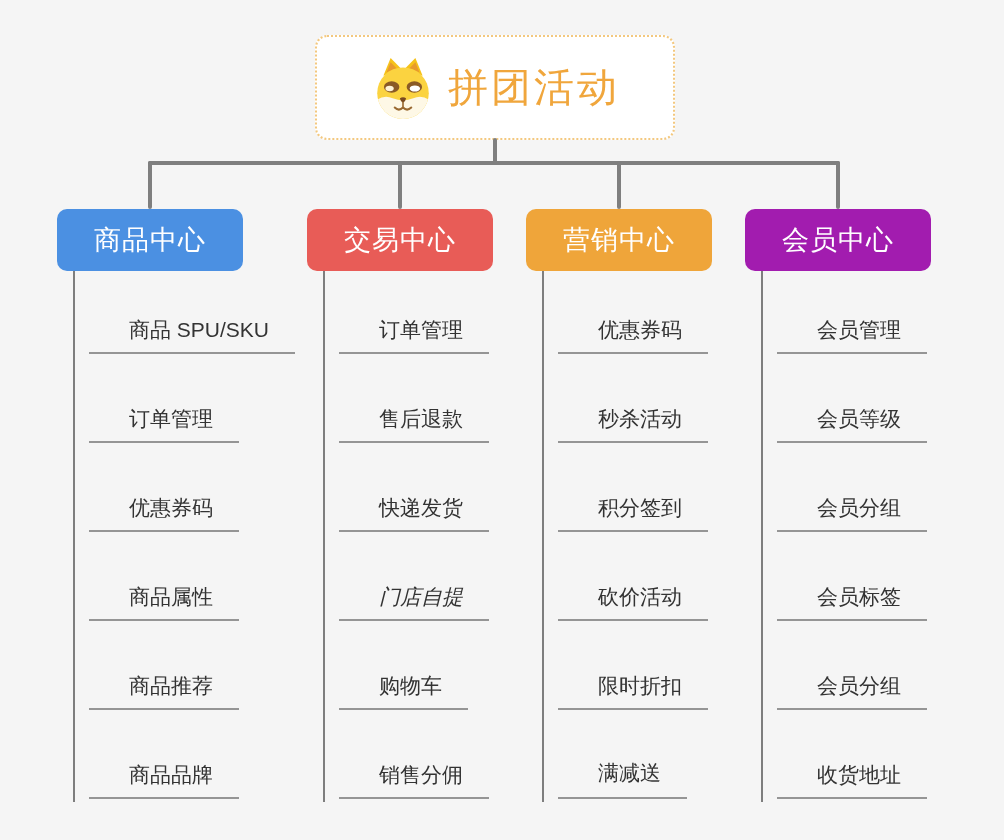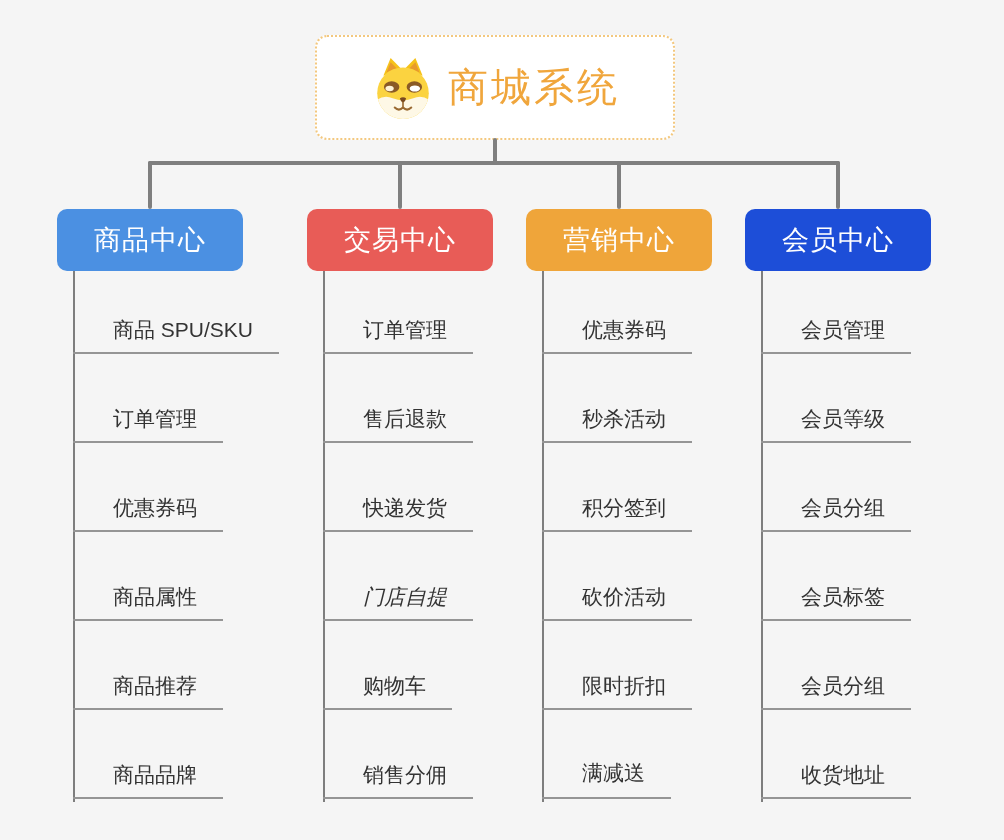--- a/index.html
+++ b/index.html
@@ -75,21 +75,21 @@
   }
   .trunk {
     position: absolute;
     left: 16px; top: 62px;
     width: 2px; height: 531px;
     background: var(--trunk);
   }
   .items { position: absolute; left: 16px; top: 62px; width: 230px; }
   .item {
     position: absolute;
-    left: 0;
+    left: 16px;
     white-space: nowrap;
     font-size: 21px;
     line-height: 26px;
     color: var(--item-text);
     padding: 0 26px 9px 40px;
     border-bottom: 2px solid var(--underline);
   }
 </style>
 </head>
 <body>
@@ -116,21 +116,21 @@
       <ellipse cx="21" cy="31" rx="7.5" ry="5.5" fill="#8a5a26"></ellipse>
       <ellipse cx="19" cy="32.5" rx="4" ry="2.6" fill="#fdf3d8"></ellipse>
       <ellipse cx="43" cy="31" rx="7.5" ry="5.5" fill="#8a5a26"></ellipse>
       <ellipse cx="43.5" cy="32.5" rx="5" ry="3" fill="#ffffff"></ellipse>
 
       <path d="M29 42 Q32 40 35 42 Q34 46 32 46 Q30 46 29 42 Z" fill="#7a4a20"></path>
 
       <path d="M24 51 Q28 55 32 51 Q36 55 40 51" fill="none" stroke="#9a6a33" stroke-width="2" stroke-linecap="round"></path>
       <path d="M32 46 L32 50" stroke="#9a6a33" stroke-width="1.6" stroke-linecap="round"></path>
     </svg>
-    <span class="root-label">商城系统</span>
+    <span class="root-label">拼团活动</span>
   </div>
 
   <div class="line v-root"></div>
   <div class="line h-main"></div>
   <div class="line v-drop-1"></div>
   <div class="line v-drop-2"></div>
   <div class="line v-drop-3"></div>
   <div class="line v-drop-4"></div>
 
   <div class="column col1">
@@ -166,21 +166,21 @@
         <div class="item" style="top: 46px;">优惠券码</div>
         <div class="item" style="top: 135px;">秒杀活动</div>
         <div class="item" style="top: 224px;">积分签到</div>
         <div class="item" style="top: 313px;">砍价活动</div>
         <div class="item" style="top: 402px;">限时折扣</div>
         <div class="item" style="top: 491px; font-family: Liberation Mono, monospace;">满减送</div>
       </div>
   </div>
 
   <div class="column col4">
-    <div class="branch-box" style="background-color: #1d4ed8;">会员中心</div>
+    <div class="branch-box" style="background-color: #a21caf;">会员中心</div>
     <div class="trunk"></div>
     <div class="items">
         <div class="item" style="top: 46px;">会员管理</div>
         <div class="item" style="top: 135px;">会员等级</div>
         <div class="item" style="top: 224px;">会员分组</div>
         <div class="item" style="top: 313px;">会员标签</div>
         <div class="item" style="top: 402px;">会员分组</div>
         <div class="item" style="top: 491px;">收货地址</div>
       </div>
   </div>

